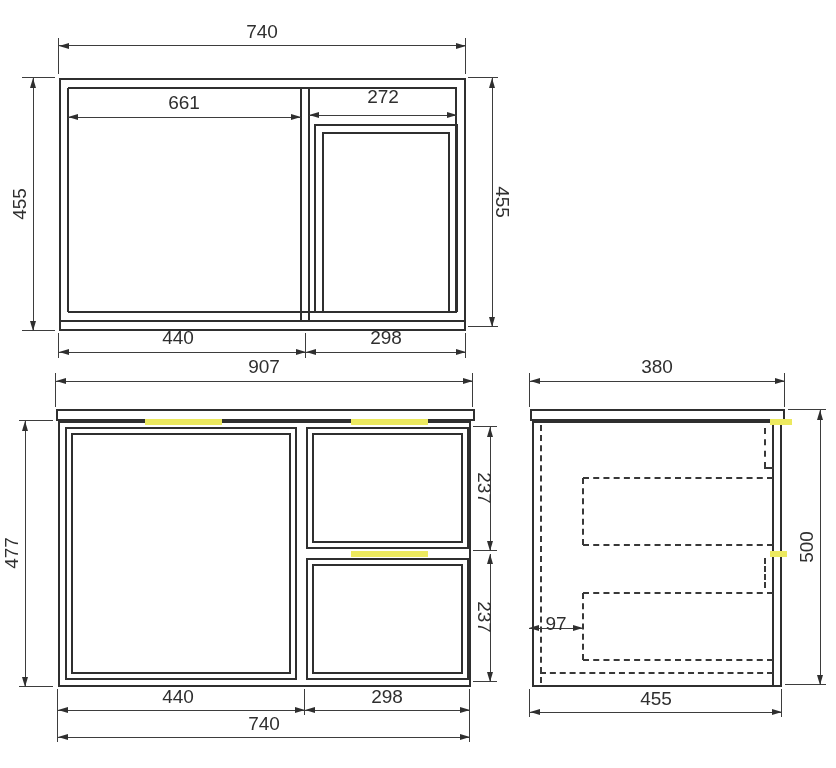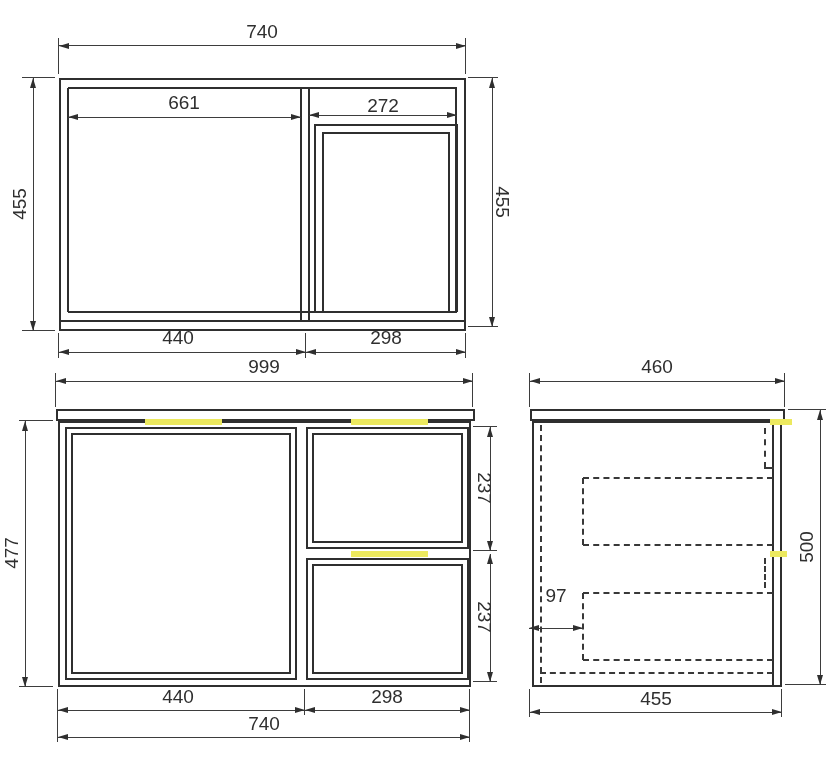--- a/index.html
+++ b/index.html
@@ -49,21 +49,21 @@
     <div class="lbl" style="left:262px;top:32px">740</div>
 
     <div class="dl" style="left:68px;top:117px;width:233px;height:1px"></div>
     <div class="a al" style="left:68px;top:114px"></div>
     <div class="a ar" style="left:291px;top:114px"></div>
     <div class="lbl" style="left:184px;top:103px">661</div>
 
     <div class="dl" style="left:309px;top:115px;width:148px;height:1px"></div>
     <div class="a al" style="left:309px;top:112px"></div>
     <div class="a ar" style="left:447px;top:112px"></div>
-    <div class="lbl" style="left:383px;top:106px">272</div>
+    <div class="lbl" style="left:383px;top:97px">272</div>
 
     <div class="dl" style="left:22px;top:77px;width:33px;height:1px"></div>
     <div class="dl" style="left:22px;top:330px;width:33px;height:1px"></div>
     <div class="dl" style="left:33px;top:78px;width:1px;height:253px"></div>
     <div class="a au" style="left:30px;top:78px"></div>
     <div class="a ad" style="left:30px;top:321px"></div>
     <div class="lbl rm90" style="left:20px;top:204px">455</div>
 
     <div class="dl" style="left:468px;top:77px;width:30px;height:1px"></div>
     <div class="dl" style="left:468px;top:326px;width:30px;height:1px"></div>
@@ -84,21 +84,21 @@
     <div class="lbl" style="left:386px;top:338px">298</div>
   </div>
 
   <div class="g">
 
     <div class="dl" style="left:55px;top:373px;width:1px;height:34px"></div>
     <div class="dl" style="left:472px;top:373px;width:1px;height:34px"></div>
     <div class="dl" style="left:56px;top:381px;width:417px;height:1px"></div>
     <div class="a al" style="left:56px;top:378px"></div>
     <div class="a ar" style="left:463px;top:378px"></div>
-    <div class="lbl" style="left:264px;top:367px">999</div>
+    <div class="lbl" style="left:264px;top:367px">907</div>
 
     <div class="rect" style="left:56px;top:409px;width:419px;height:12px"></div>
     <div class="rect" style="left:58px;top:421px;width:413px;height:266px"></div>
 
     <div class="rect" style="left:65px;top:427px;width:232px;height:253px"></div>
     <div class="rect" style="left:71px;top:433px;width:220px;height:241px"></div>
 
     <div class="rect" style="left:306px;top:427px;width:163px;height:122px"></div>
     <div class="rect" style="left:312px;top:433px;width:151px;height:110px"></div>
     <div class="rect" style="left:306px;top:558px;width:163px;height:122px"></div>
@@ -145,21 +145,21 @@
     <div class="lbl" style="left:264px;top:724px">740</div>
   </div>
 
   <div class="g">
 
     <div class="dl" style="left:529px;top:373px;width:1px;height:34px"></div>
     <div class="dl" style="left:784px;top:373px;width:1px;height:34px"></div>
     <div class="dl" style="left:530px;top:381px;width:255px;height:1px"></div>
     <div class="a al" style="left:530px;top:378px"></div>
     <div class="a ar" style="left:775px;top:378px"></div>
-    <div class="lbl" style="left:657px;top:367px">460</div>
+    <div class="lbl" style="left:657px;top:367px">380</div>
 
     <div class="rect" style="left:530px;top:409px;width:255px;height:12px"></div>
     <div class="rect" style="left:532px;top:421px;width:250px;height:266px"></div>
     <div class="ol" style="left:772px;top:421px;width:2px;height:266px"></div>
 
     <div class="dv" style="left:540px;top:425px;height:258px"></div>
     <div class="dh" style="left:540px;top:672px;width:233px"></div>
     <div class="dh" style="left:583px;top:477px;width:190px"></div>
     <div class="dh" style="left:583px;top:544px;width:190px"></div>
     <div class="dv" style="left:582px;top:478px;height:67px"></div>
@@ -169,21 +169,21 @@
     <div class="dv" style="left:764px;top:428px;height:40px"></div>
     <div class="dh" style="left:764px;top:467px;width:10px"></div>
     <div class="dv" style="left:764px;top:558px;height:30px"></div>
 
     <div class="hl" style="left:770px;top:419px;width:22px;height:6px"></div>
     <div class="hl" style="left:770px;top:551px;width:17px;height:6px"></div>
 
     <div class="dl" style="left:529px;top:628px;width:54px;height:1px"></div>
     <div class="a al" style="left:529px;top:625px"></div>
     <div class="a ar" style="left:573px;top:625px"></div>
-    <div class="lbl" style="left:556px;top:596px">97</div>
+    <div class="lbl" style="left:556px;top:624px">97</div>
 
     <div class="dl" style="left:788px;top:409px;width:38px;height:1px"></div>
     <div class="dl" style="left:785px;top:684px;width:41px;height:1px"></div>
     <div class="dl" style="left:820px;top:410px;width:1px;height:275px"></div>
     <div class="a au" style="left:817px;top:410px"></div>
     <div class="a ad" style="left:817px;top:675px"></div>
     <div class="lbl rm90" style="left:807px;top:547px">500</div>
 
     <div class="dl" style="left:529px;top:689px;width:1px;height:28px"></div>
     <div class="dl" style="left:781px;top:689px;width:1px;height:28px"></div>

